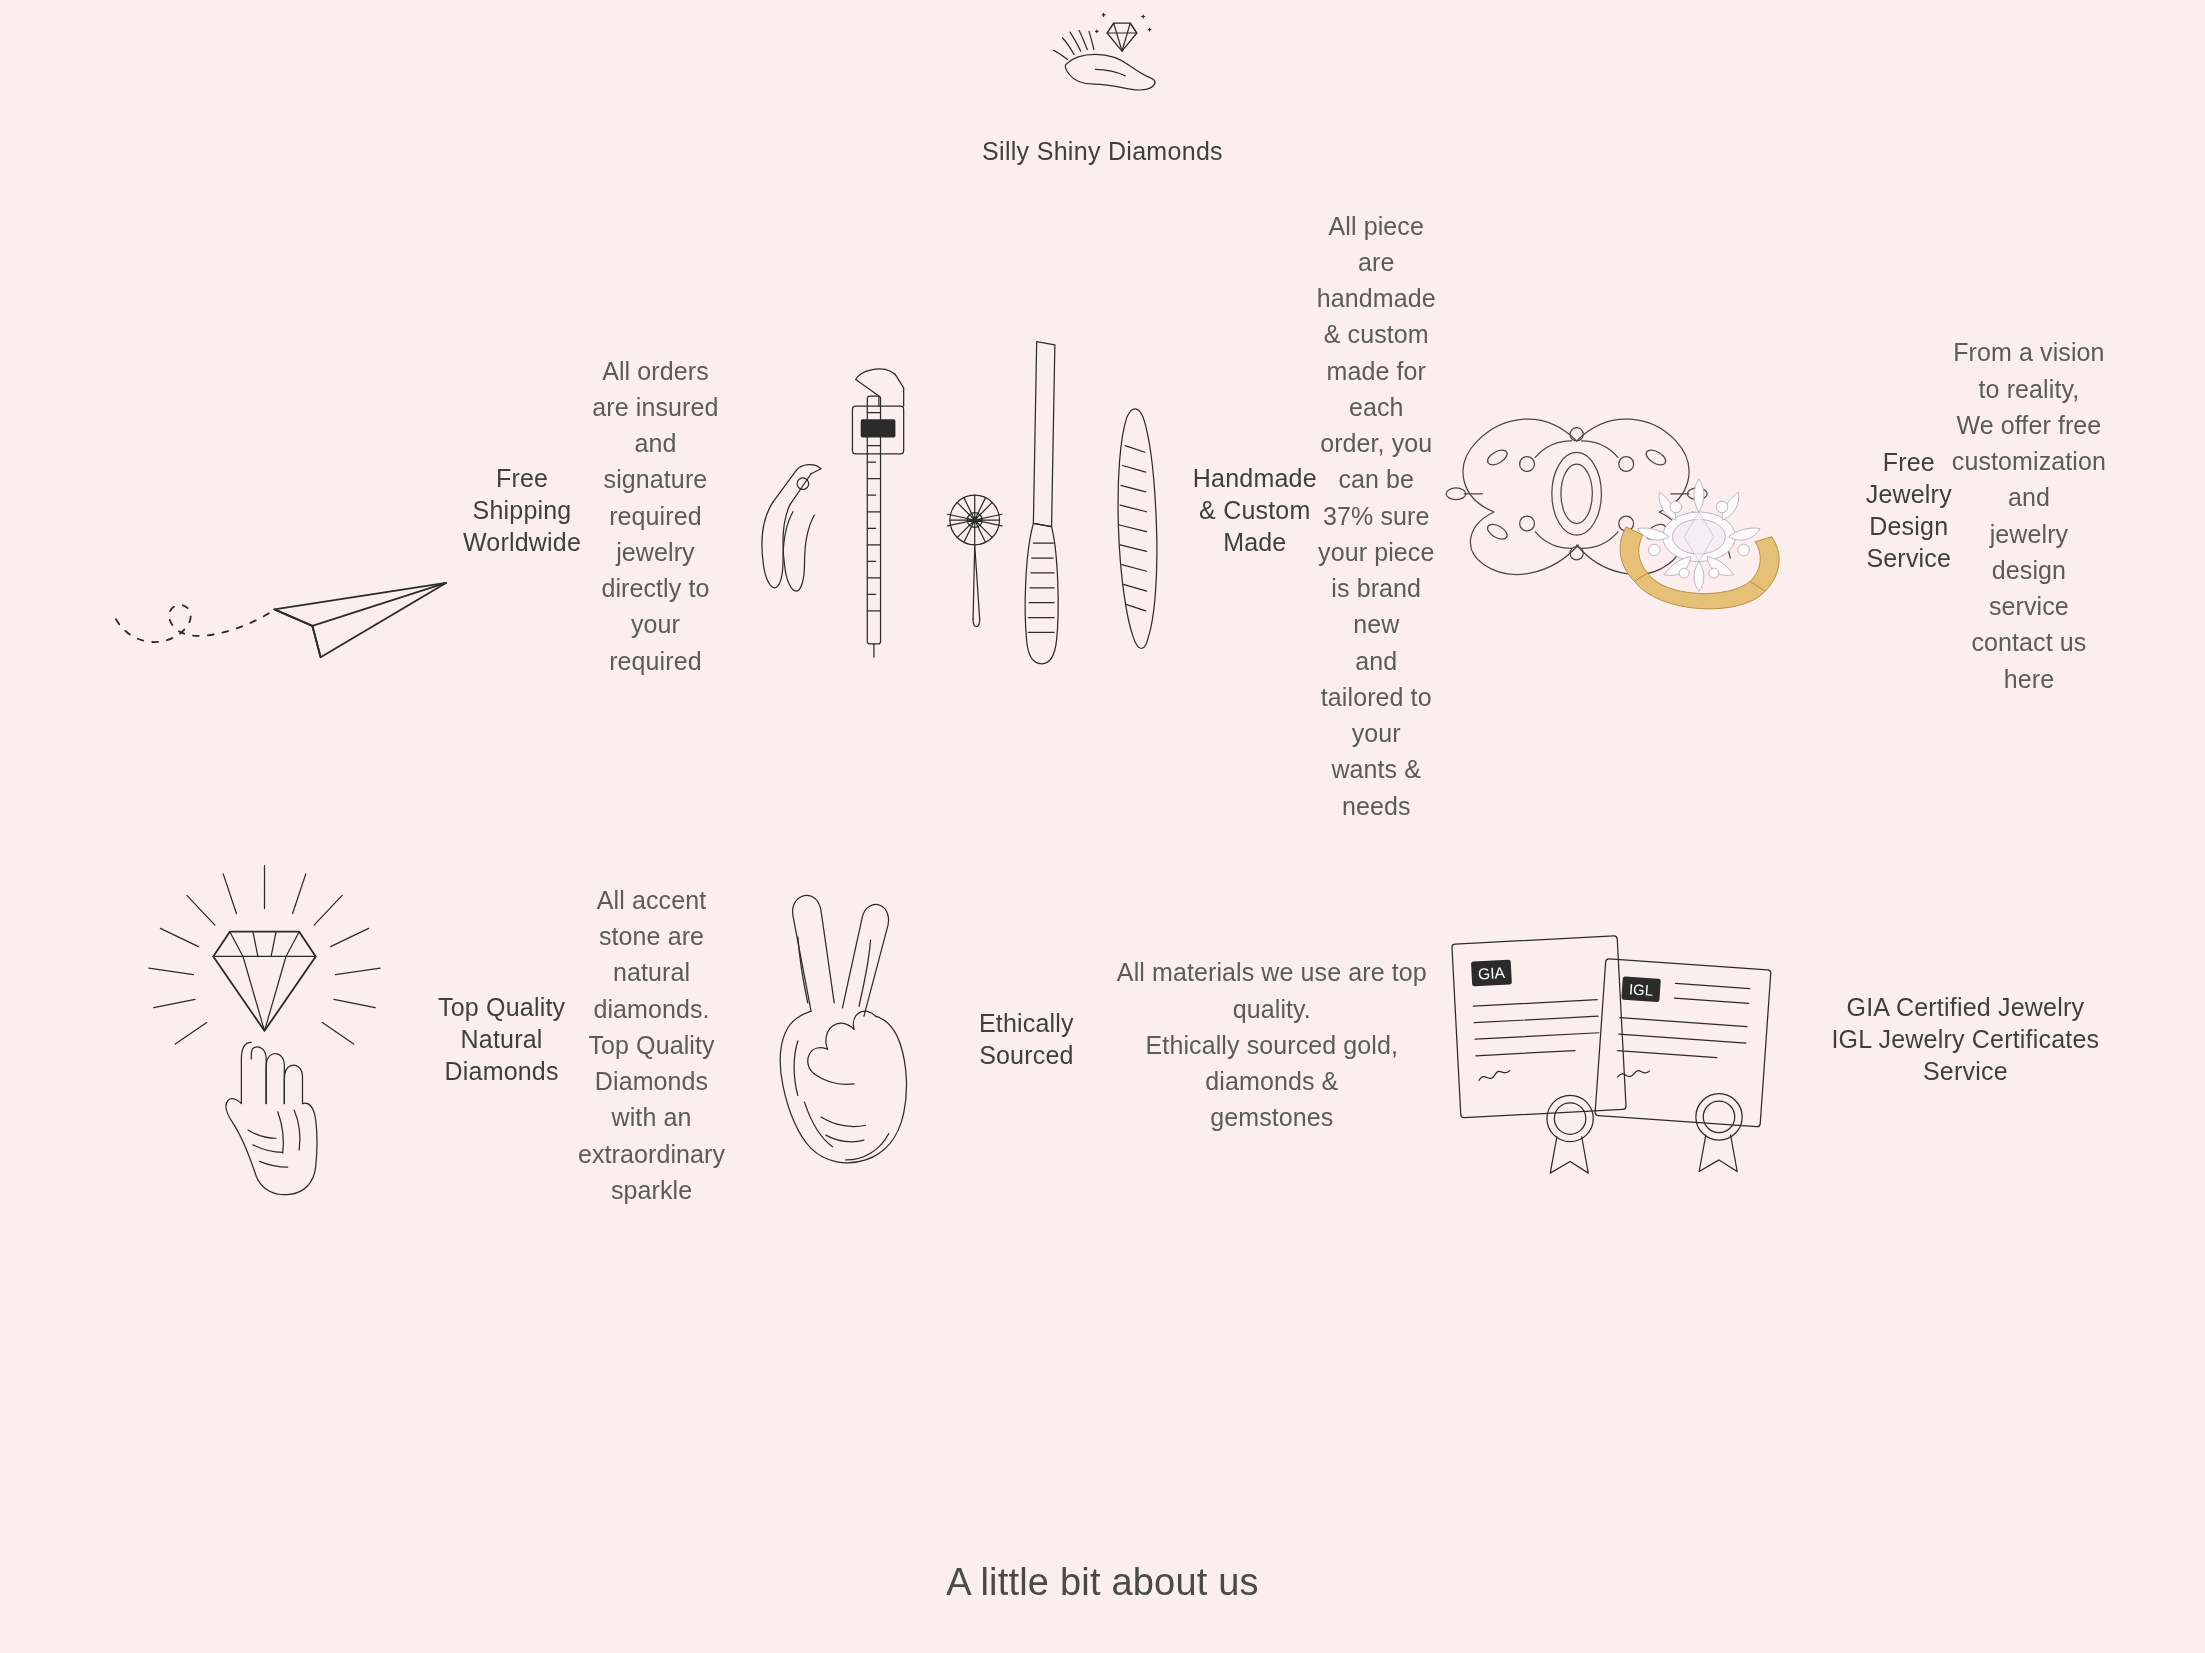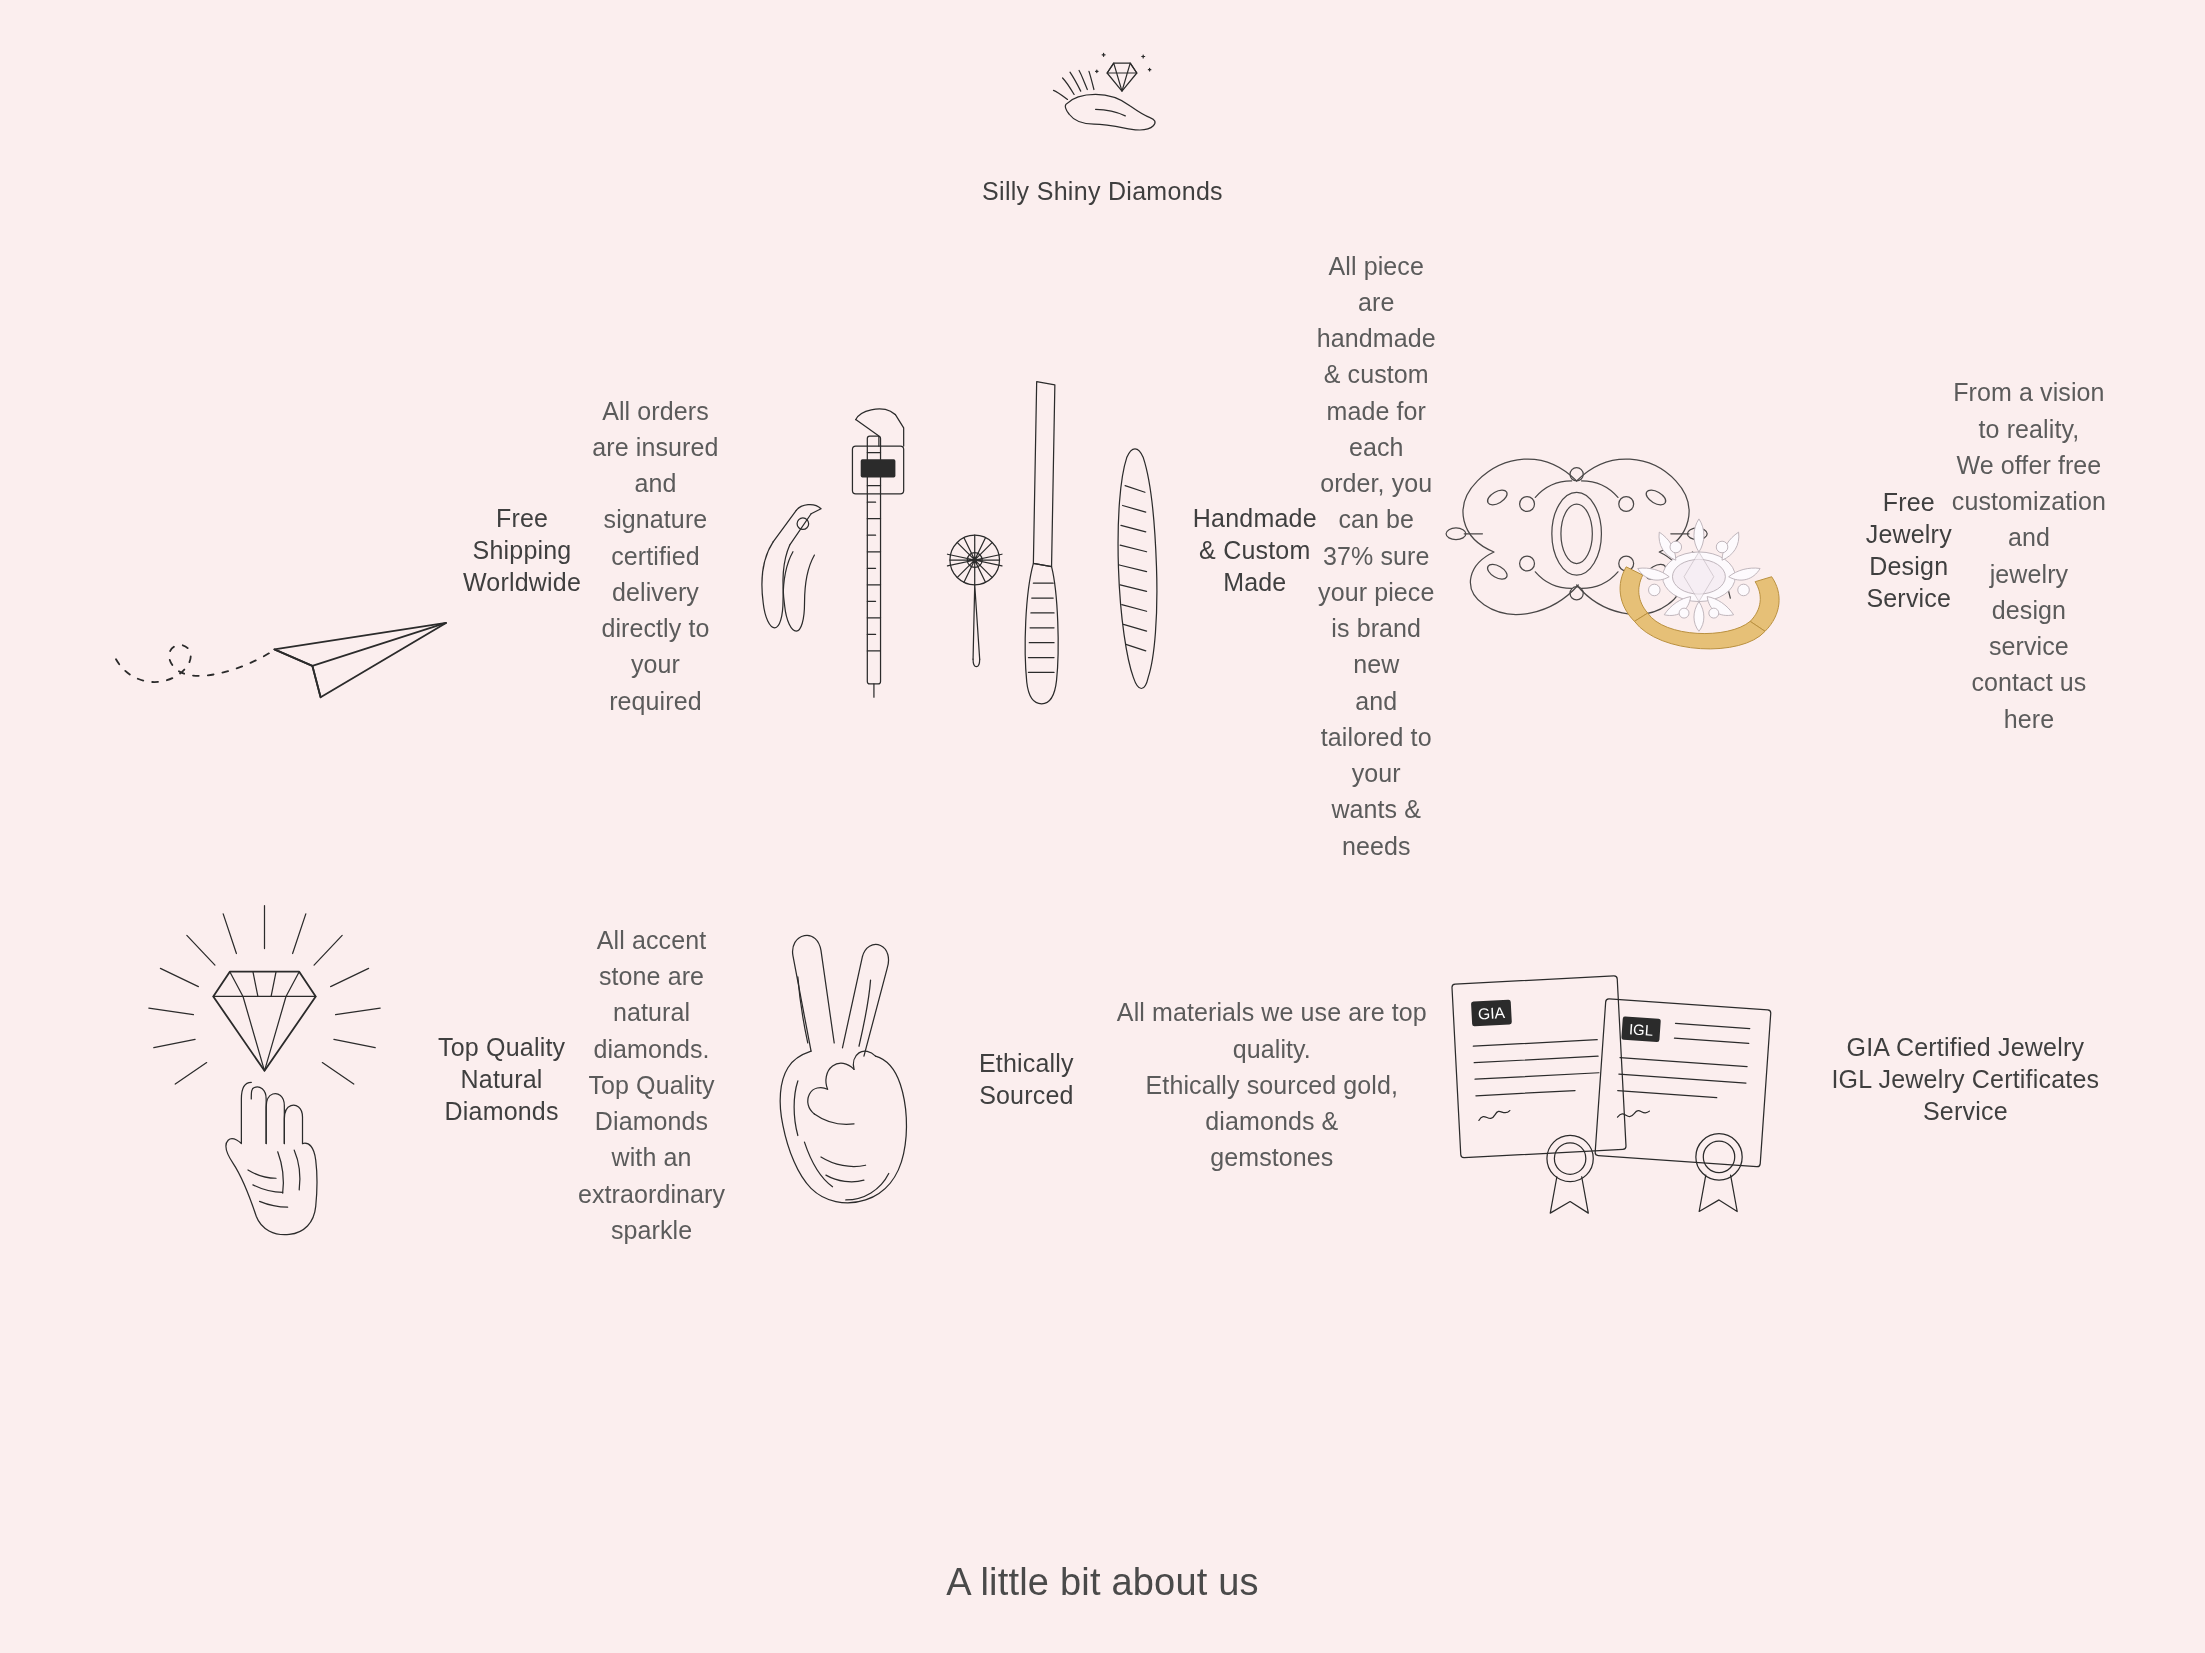--- a/index.html
+++ b/index.html
@@ -18,21 +18,20 @@
     position: relative;
     width: 2205px;
     height: 1654px;
     box-sizing: border-box;
   }
 
   
   .brand {
     width: 100%;
     text-align: center;
-    padding-top: 40px;
   }
   .brand-mark {
     display: block;
     margin: 0 auto;
     width: 174px;
     height: 132px;
   }
   .brand-name {
     margin-top: 5px;
     font-size: 25px;
@@ -146,21 +145,21 @@
           <path class="dash" d="M248 246 C240 246 240 246 240 246"></path>
           <path class="dash" d="M20 130 C40 165 85 165 105 140 C118 124 106 108 92 114 C78 120 84 142 104 148 C132 156 178 140 210 120"></path>
           <path class="ink" d="M212 118 L420 86 L268 176 L258 138 Z"></path>
           <path class="ink" d="M212 118 L258 138 L420 86"></path>
           <path class="ink" d="M258 138 L268 176"></path>
         </svg>
       </div>
       <div class="cell-title">Free Shipping Worldwide</div>
       <div class="cell-body">
         <span class="ln">All orders are insured and signature</span>
-        <span class="ln">certified delivery directly to your</span>
+        <span class="ln">required jewelry directly to your</span>
         <span class="ln">required</span>
       </div>
     </div>
 
     <div class="cell">
       <div class="art">
         <svg viewBox="0 0 560 420" width="463" height="347">
 
           <g transform="translate(20,160)">
             <path class="ink-thin" d="M60 10 L32 48 M78 14 L52 52"></path>

